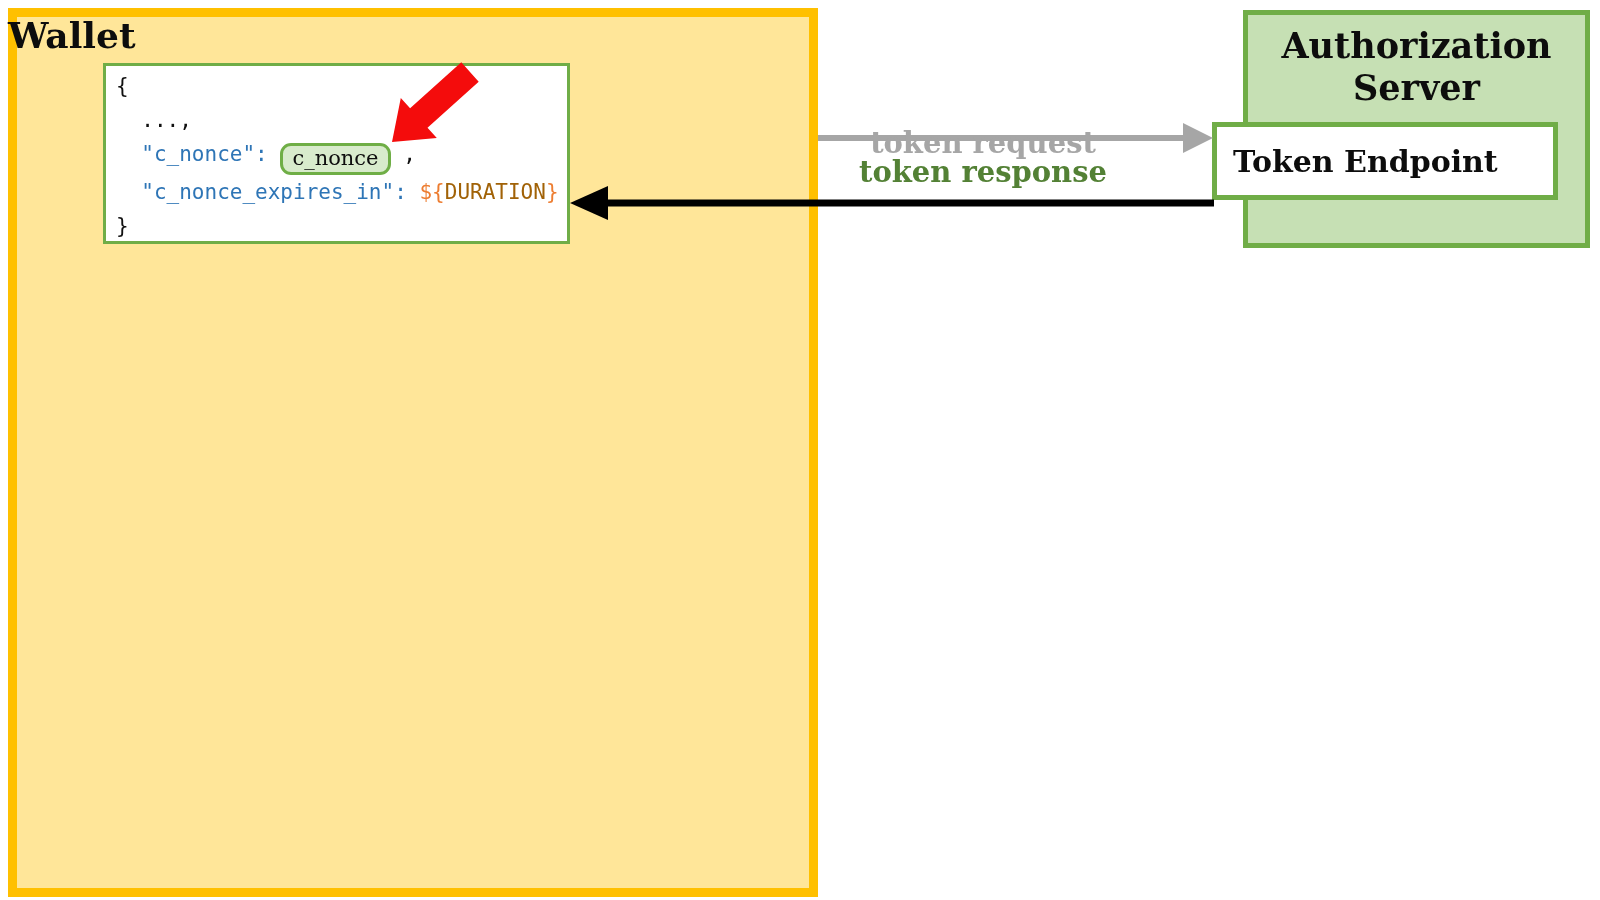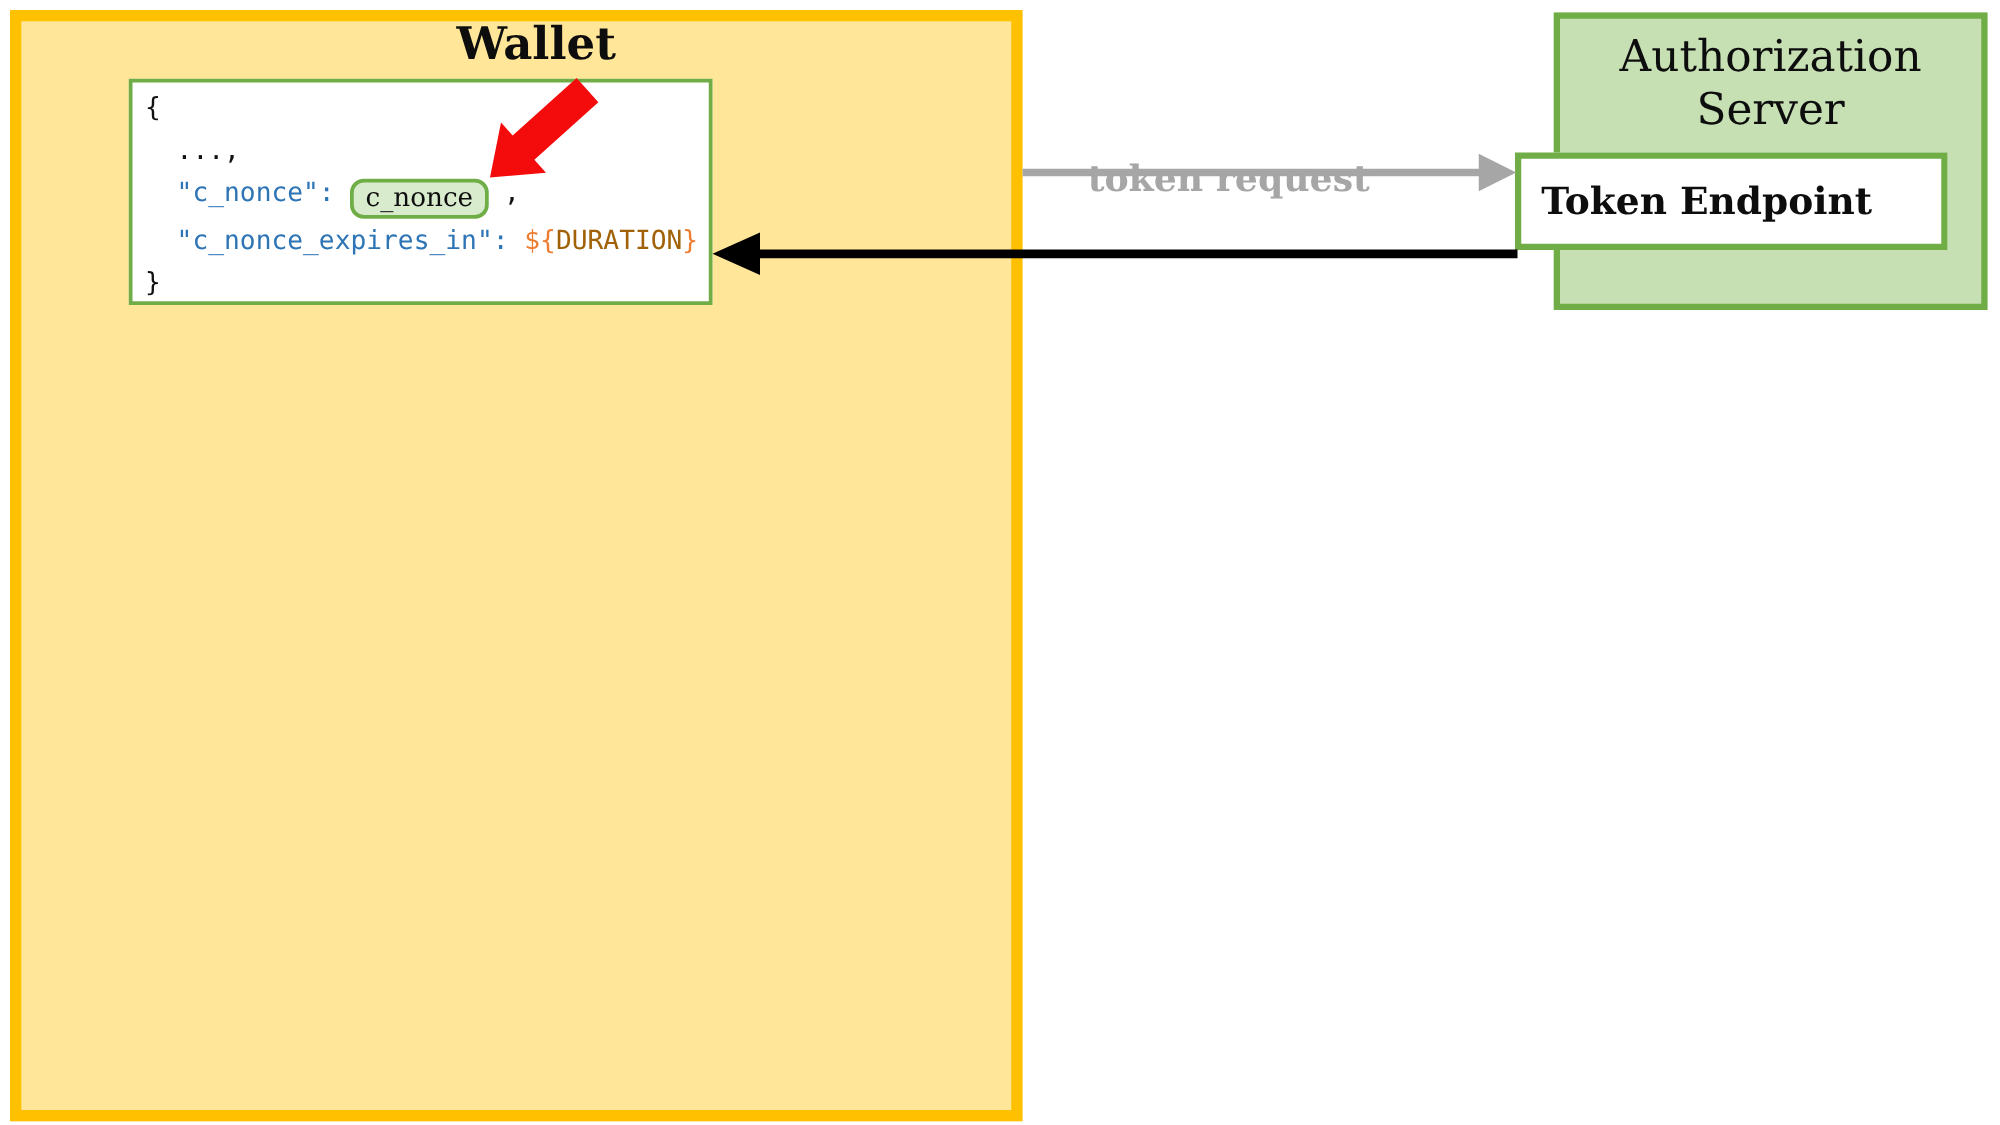--- a/index.html
+++ b/index.html
@@ -11,23 +11,22 @@
   }
   .canvas { position: relative; width: 1600px; height: 900px; background: #ffffff; }
 
   
   .wallet-box {
     position: absolute; left: 8px; top: 8px; width: 810px; height: 889px;
     border: 9px solid #FFC000; background: #FFE699; z-index: 0;
   }
   .wallet-title {
     position: absolute; left: 8px; top: 14px; width: 810px;
-    text-align: center; font-weight: bold; font-size: 36px; color: #0d0d0d;
+    text-align: left; font-weight: bold; font-size: 36px; color: #0d0d0d;
     z-index: 2;
-    padding-left: 32px;
   }
 
   
   .code-box {
     position: absolute; left: 103px; top: 63px; width: 467px; height: 181px;
     background: #ffffff; border: 3px solid #70AD47; z-index: 2;
     padding: 3px 0 0 10px;
   }
   .code-line {
     white-space: pre;
@@ -58,21 +57,21 @@
   .flow-label.request { top: 90px; }
   .flow-label.response { top: 155px; }
 
   
   .auth-box {
     position: absolute; left: 1243px; top: 10px; width: 347px; height: 238px;
     background: #C6E0B4; border: 5px solid #70AD47; z-index: 1;
   }
   .auth-title {
     padding-top: 10px; text-align: center;
-    font-weight: normal; font-size: 35px; line-height: 42px; color: #0d0d0d;
+    font-weight: bold; font-size: 35px; line-height: 42px; color: #0d0d0d;
   }
 
   
   .token-box {
     position: absolute; left: 1212px; top: 122px; width: 346px; height: 78px;
     background: #ffffff; border: 5px solid #70AD47; z-index: 3;
     display: flex; align-items: center; padding-left: 16px;
   }
   .token-label { font-weight: bold; font-size: 30px; color: #0d0d0d; }
 </style>
@@ -102,14 +101,15 @@
 
   <svg class="overlay" width="1600" height="900" viewBox="0 0 1600 900">
     <line x1="818" y1="138" x2="1186" y2="138" stroke-width="6" stroke="#A6A6A6"></line>
     <polygon points="1213,138 1183,123 1183,153" fill="#A6A6A6"></polygon>
     <line x1="606" y1="203" x2="1214" y2="203" stroke-width="7" stroke="#000000"></line>
     <polygon points="570,203 608,186 608,220" fill="#000000"></polygon>
     <polygon points="392,142 400.8,97.9 410.1,108.3 461.3,62.3 478.7,81.7 427.5,127.7 436.8,138.1" fill="#F40C0C"></polygon>
   </svg>
 
   <div class="flow-label request" style="color: rgb(166, 166, 166); margin-top: 36px;">token request</div>
+  <div class="flow-label response" style="color: rgb(83, 129, 53);">token response</div>
 
 </div>
 
 </body></html>

